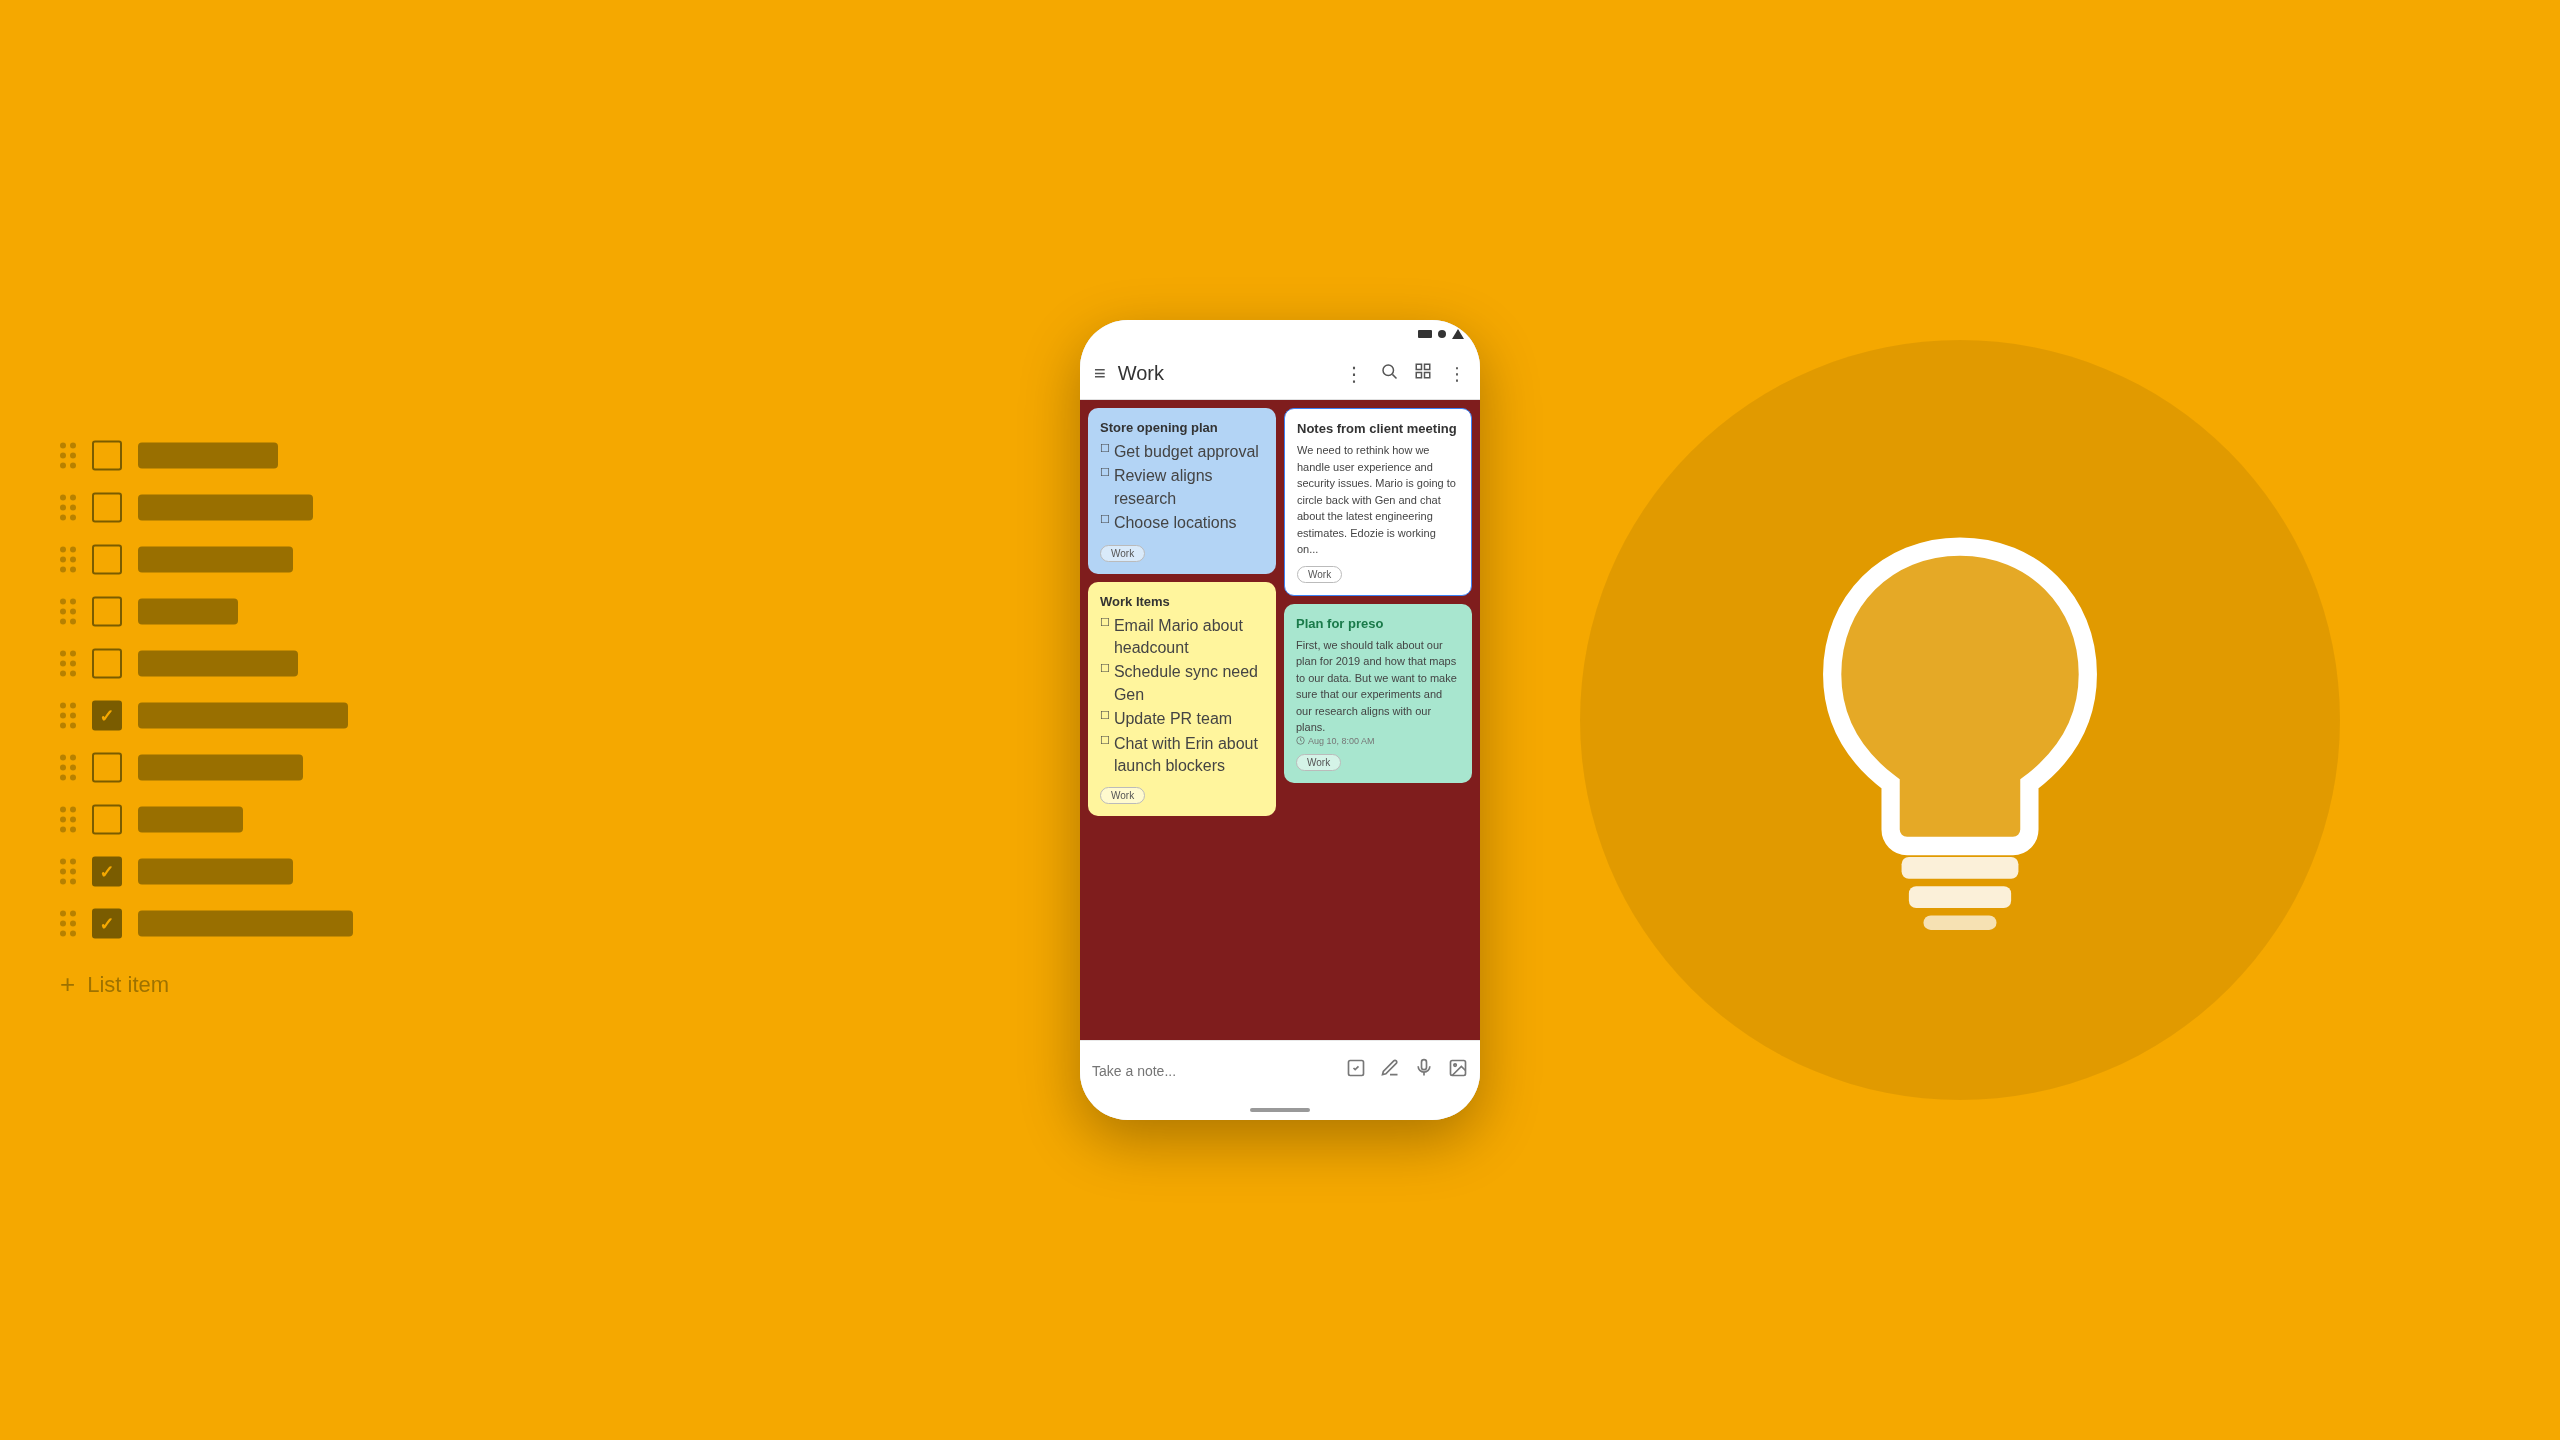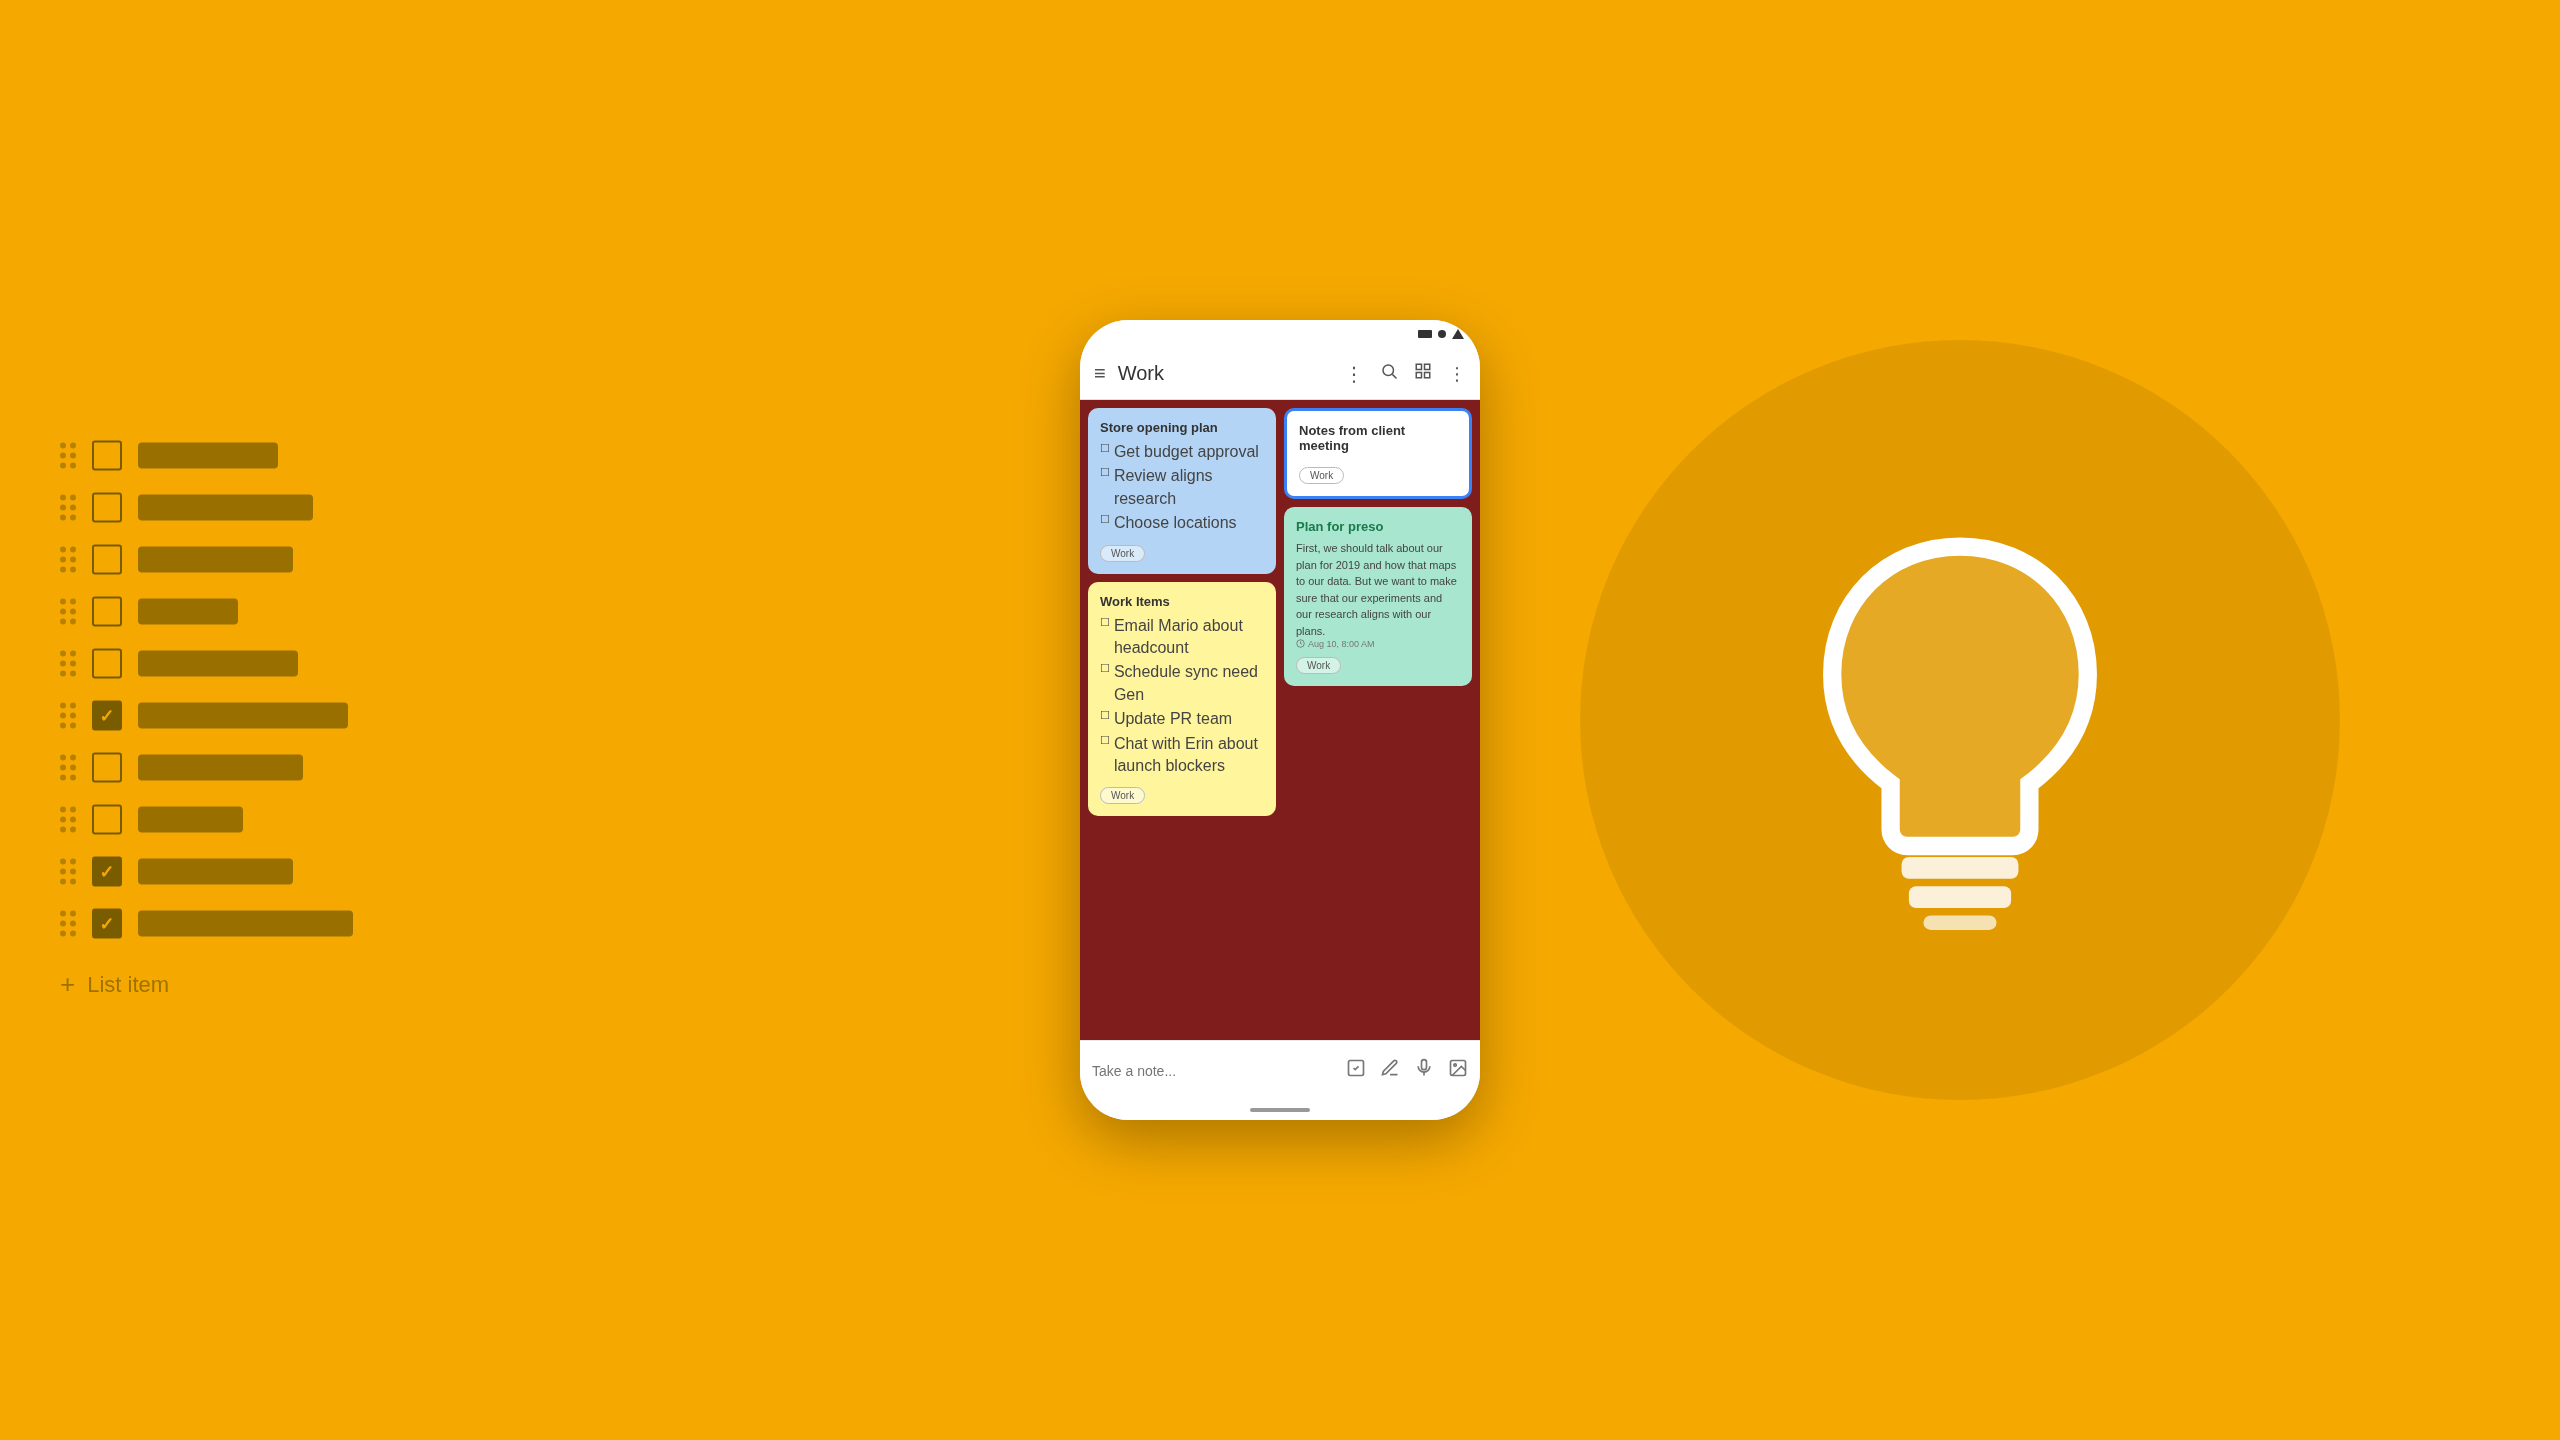--- a/index.html
+++ b/index.html
@@ -188,21 +188,21 @@
     }
 
     .note-card {
       border-radius: 10px;
       padding: 12px;
       position: relative;
     }
 
     .note-card.blue { background: #b3d4f5; }
     .note-card.yellow { background: #fff59d; }
-    .note-card.white { background: white; border: 3px solid #3b82f6; }
+    .note-card.white { background: white; border: 1px solid #3b82f6; }
     .note-card.teal { background: #a8e6cf; }
 
     .note-title {
       font-size: 13px;
       font-weight: 600;
       color: #333;
       margin-bottom: 6px;
     }
     .note-title.teal-title { color: #1a7a4a; }
 
@@ -529,20 +529,21 @@
               </li>
           </ul>
           <span class="note-tag">Work</span>
         </div>
       </div>
 
       <div class="notes-col">
 
         <div class="note-card white">
           <div class="note-title">Notes from client meeting</div>
+          <div class="note-body">We need to rethink how we handle user experience and security issues. Mario is going to circle back with Gen and chat about the latest engineering estimates. Edozie is working on...</div>
           <span class="note-tag">Work</span>
         </div>
 
         <div class="note-card teal">
           <div class="note-title teal-title">Plan for preso</div>
           <div class="note-body">First, we should talk about our plan for 2019 and how that maps to our data. But we want to make sure that our experiments and our research aligns with our plans.</div>
           <div class="note-timestamp">
             <svg width="9" height="9" viewBox="0 0 24 24" fill="none" stroke="#666" stroke-width="2">
                 <circle cx="12" cy="12" r="10"></circle>
                 <polyline points="12,6 12,12 16,14"></polyline>

